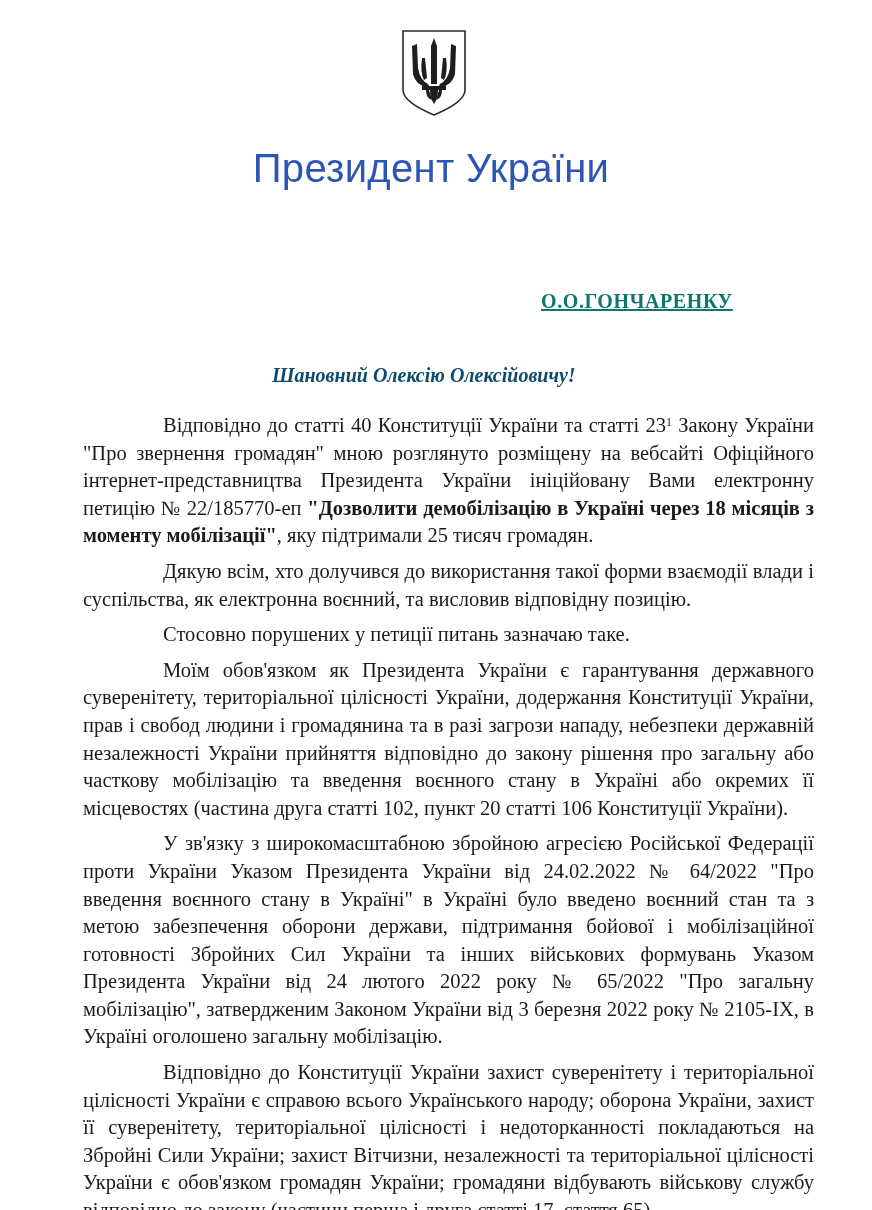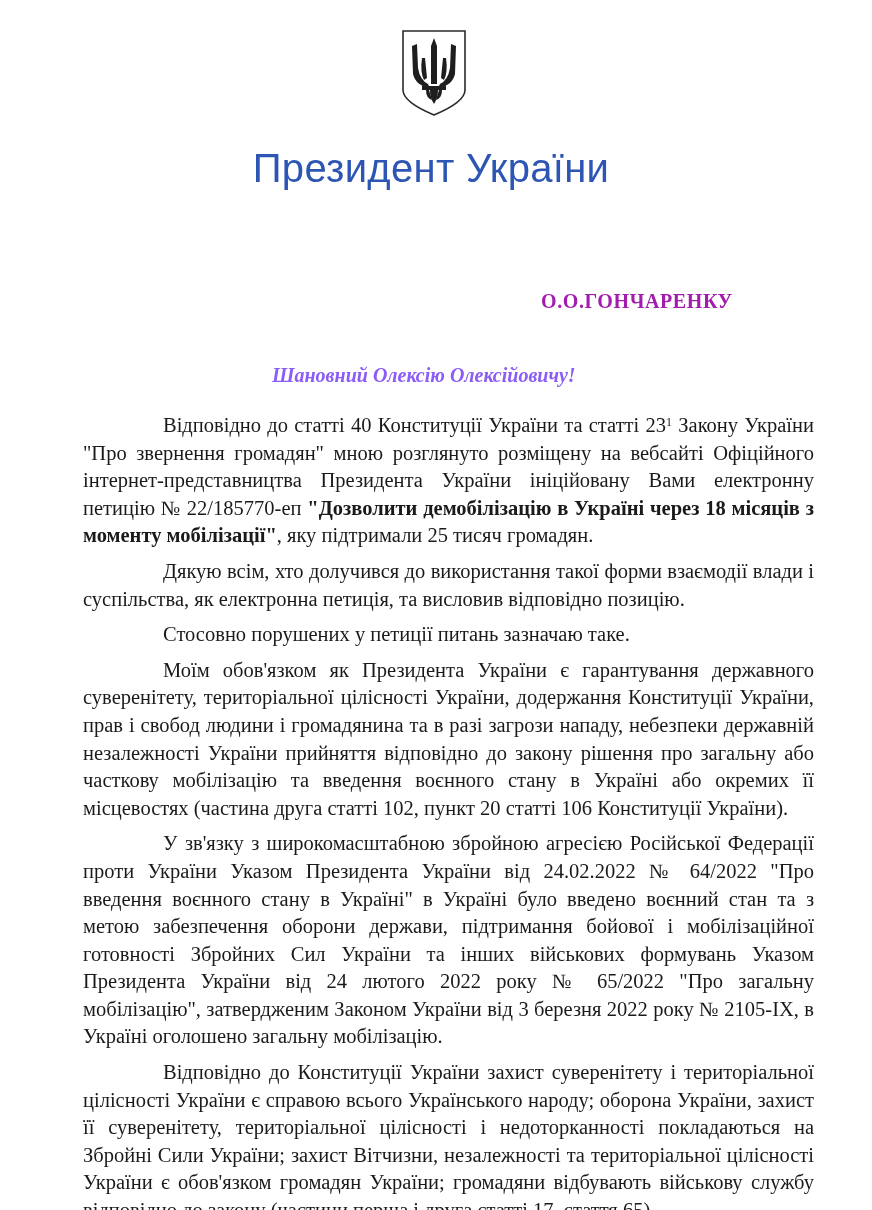--- a/index.html
+++ b/index.html
@@ -43,31 +43,32 @@
       line-height: 1.1;
     }
     .addressee {
       position: absolute;
       left: 541px;
       top: 290px;
       font-family: "Liberation Serif", serif;
       font-weight: bold;
       font-size: 20px;
       letter-spacing: 0.6px;
-      color: #a21caf;
+      color: #0f766e;
+      text-decoration: underline;
     }
     .greeting {
       position: absolute;
       left: 272px;
       top: 364px;
       font-family: "Liberation Serif", serif;
       font-weight: bold;
       font-style: italic;
       font-size: 20px;
-      color: #8b5cf6;
+      color: #0c4a6e;
     }
     .body-text {
       position: absolute;
       left: 75px;
       top: 404px;
       width: 747px;
       font-family: "Liberation Serif", serif;
       font-size: 20.5px;
       line-height: 27.6px;
       color: #1a1a1a;
@@ -114,20 +115,20 @@
   </svg>
 
   <div class="header-title">Президент України</div>
 
   <div class="addressee">О.О.ГОНЧАРЕНКУ</div>
 
   <div class="greeting">Шановний Олексію Олексійовичу!</div>
 
   <div class="body-text">
     <p><span>Відповідно до статті 40 Конституції України та статті 23</span><sup class="sup-mark">1</sup><span> Закону України "Про звернення громадян" мною розглянуто розміщену на вебсайті Офіційного інтернет-представництва Президента України ініційовану Вами електронну петицію № 22/185770-еп </span><b>"Дозволити демобілізацію в Україні через 18 місяців з моменту мобілізації"</b><span>, яку підтримали 25 тисяч громадян.</span></p>
-    <p>Дякую всім, хто долучився до використання такої форми взаємодії влади і суспільства, як електронна петиція, та висловив відповідно позицію.</p>
+    <p>Дякую всім, хто долучився до використання такої форми взаємодії влади і суспільства, як електронна воєнний, та висловив відповідну позицію.</p>
     <p>Стосовно порушених у петиції питань зазначаю таке.</p>
     <p>Моїм обов'язком як Президента України є гарантування державного суверенітету, територіальної цілісності України, додержання Конституції України, прав і свобод людини і громадянина та в разі загрози нападу, небезпеки державній незалежності України прийняття відповідно до закону рішення про загальну або часткову мобілізацію та введення воєнного стану в Україні або окремих її місцевостях (частина друга статті 102, пункт 20 статті 106 Конституції України).</p>
     <p>У зв'язку з широкомасштабною збройною агресією Російської Федерації проти України Указом Президента України від 24.02.2022 № 64/2022 "Про введення воєнного стану в Україні" в Україні було введено воєнний стан та з метою забезпечення оборони держави, підтримання бойової і мобілізаційної готовності Збройних Сил України та інших військових формувань Указом Президента України від 24 лютого 2022 року № 65/2022 "Про загальну мобілізацію", затвердженим Законом України від 3 березня 2022 року № 2105-IX, в Україні оголошено загальну мобілізацію.</p>
     <p>Відповідно до Конституції України захист суверенітету і територіальної цілісності України є справою всього Українського народу; оборона України, захист її суверенітету, територіальної цілісності і недоторканності покладаються на Збройні Сили України; захист Вітчизни, незалежності та територіальної цілісності України є обов'язком громадян України; громадяни відбувають військову службу відповідно до закону (частини перша і друга статті 17, стаття 65).</p>
   </div>
 
 </div>
 
 </body></html>

